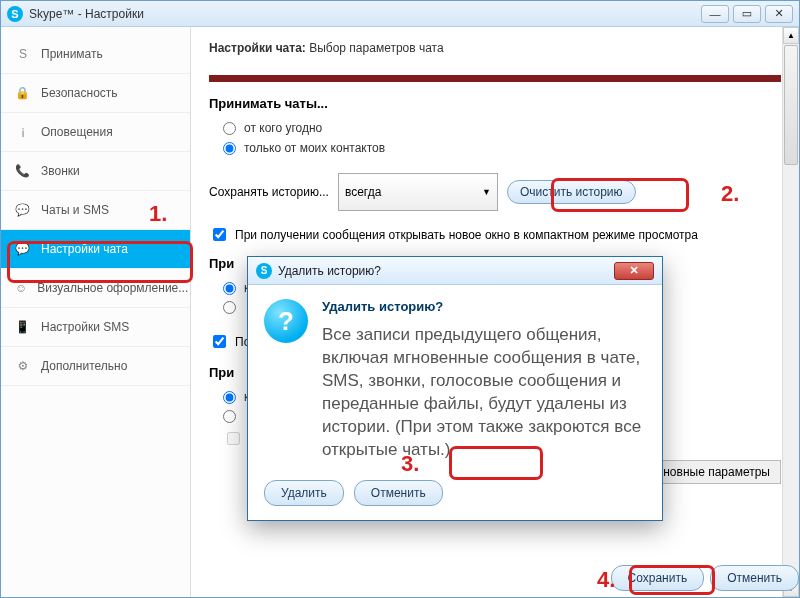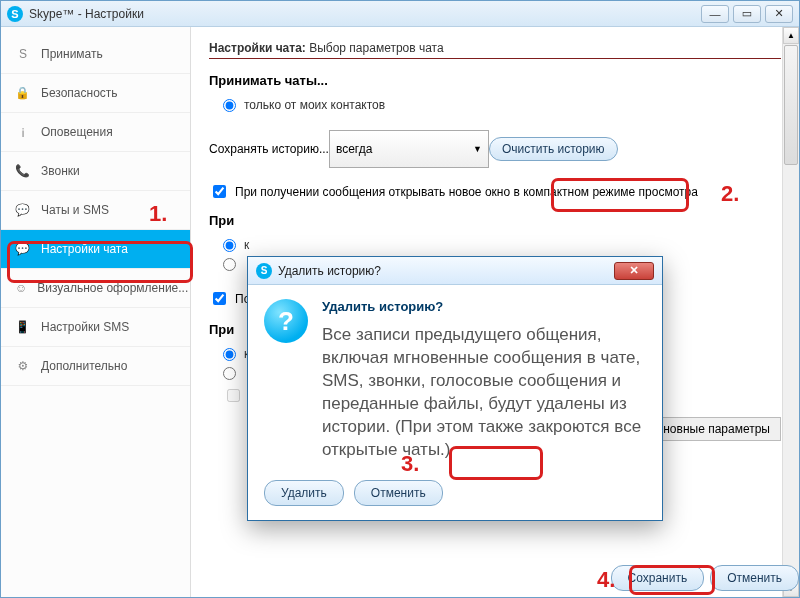--- a/index.html
+++ b/index.html
@@ -82,41 +82,41 @@
   .side-item.selected .side-icon { color: #fff; }
   
   .main {
     flex: 1;
     padding: 14px 18px;
     position: relative;
     overflow: hidden;
   }
   .main-header {
     font-size: 12px; color: #333;
-    padding-bottom: 3px;
-    border-bottom: 1px solid #7f1d1d;
+    padding-bottom: 20px;
+    border-bottom: 7px solid #7f1d1d;
     margin-bottom: 14px;
   }
   .main-header b { font-weight: bold; }
   .section-title {
     font-weight: bold; font-size: 13px;
     margin: 6px 0 10px 0;
   }
   .opt-row {
     display: flex; align-items: center;
     gap: 8px;
     margin: 4px 0 6px 14px;
     color: #333;
     font-size: 12px;
   }
   .opt-row input[type=radio], .opt-row input[type=checkbox] {
     margin: 0;
   }
   .history-row {
-    display: flex; align-items: center; gap: 0;
+    display: flex; align-items: center; gap: 9px;
     margin: 18px 0 14px 0;
   }
   .combo {
     width: 160px; height: 38px;
     border: 1px solid #aaa;
     background: linear-gradient(#fff,#eee);
     display: flex; align-items: center; justify-content: space-between;
     padding: 0 6px;
     font-size: 12px;
   }
@@ -313,20 +313,24 @@
 
     <div class="main">
 
       <div class="main-header">
         <b>Настройки чата:</b><span> Выбор параметров чата</span>
       </div>
 
       <div class="section-title">Принимать чаты...</div>
 
       <div class="opt-row">
+        <input type="radio" name="accept" style="">
+        <span>от кого угодно</span>
+      </div>
+      <div class="opt-row">
         <input type="radio" name="accept" checked="" style="">
         <span>только от моих контактов</span>
       </div>
 
       <div class="history-row">
         <span>Сохранять историю...</span>
         <div class="combo">
           <span>всегда</span>
           <span class="arrow">▼</span>
         </div>

